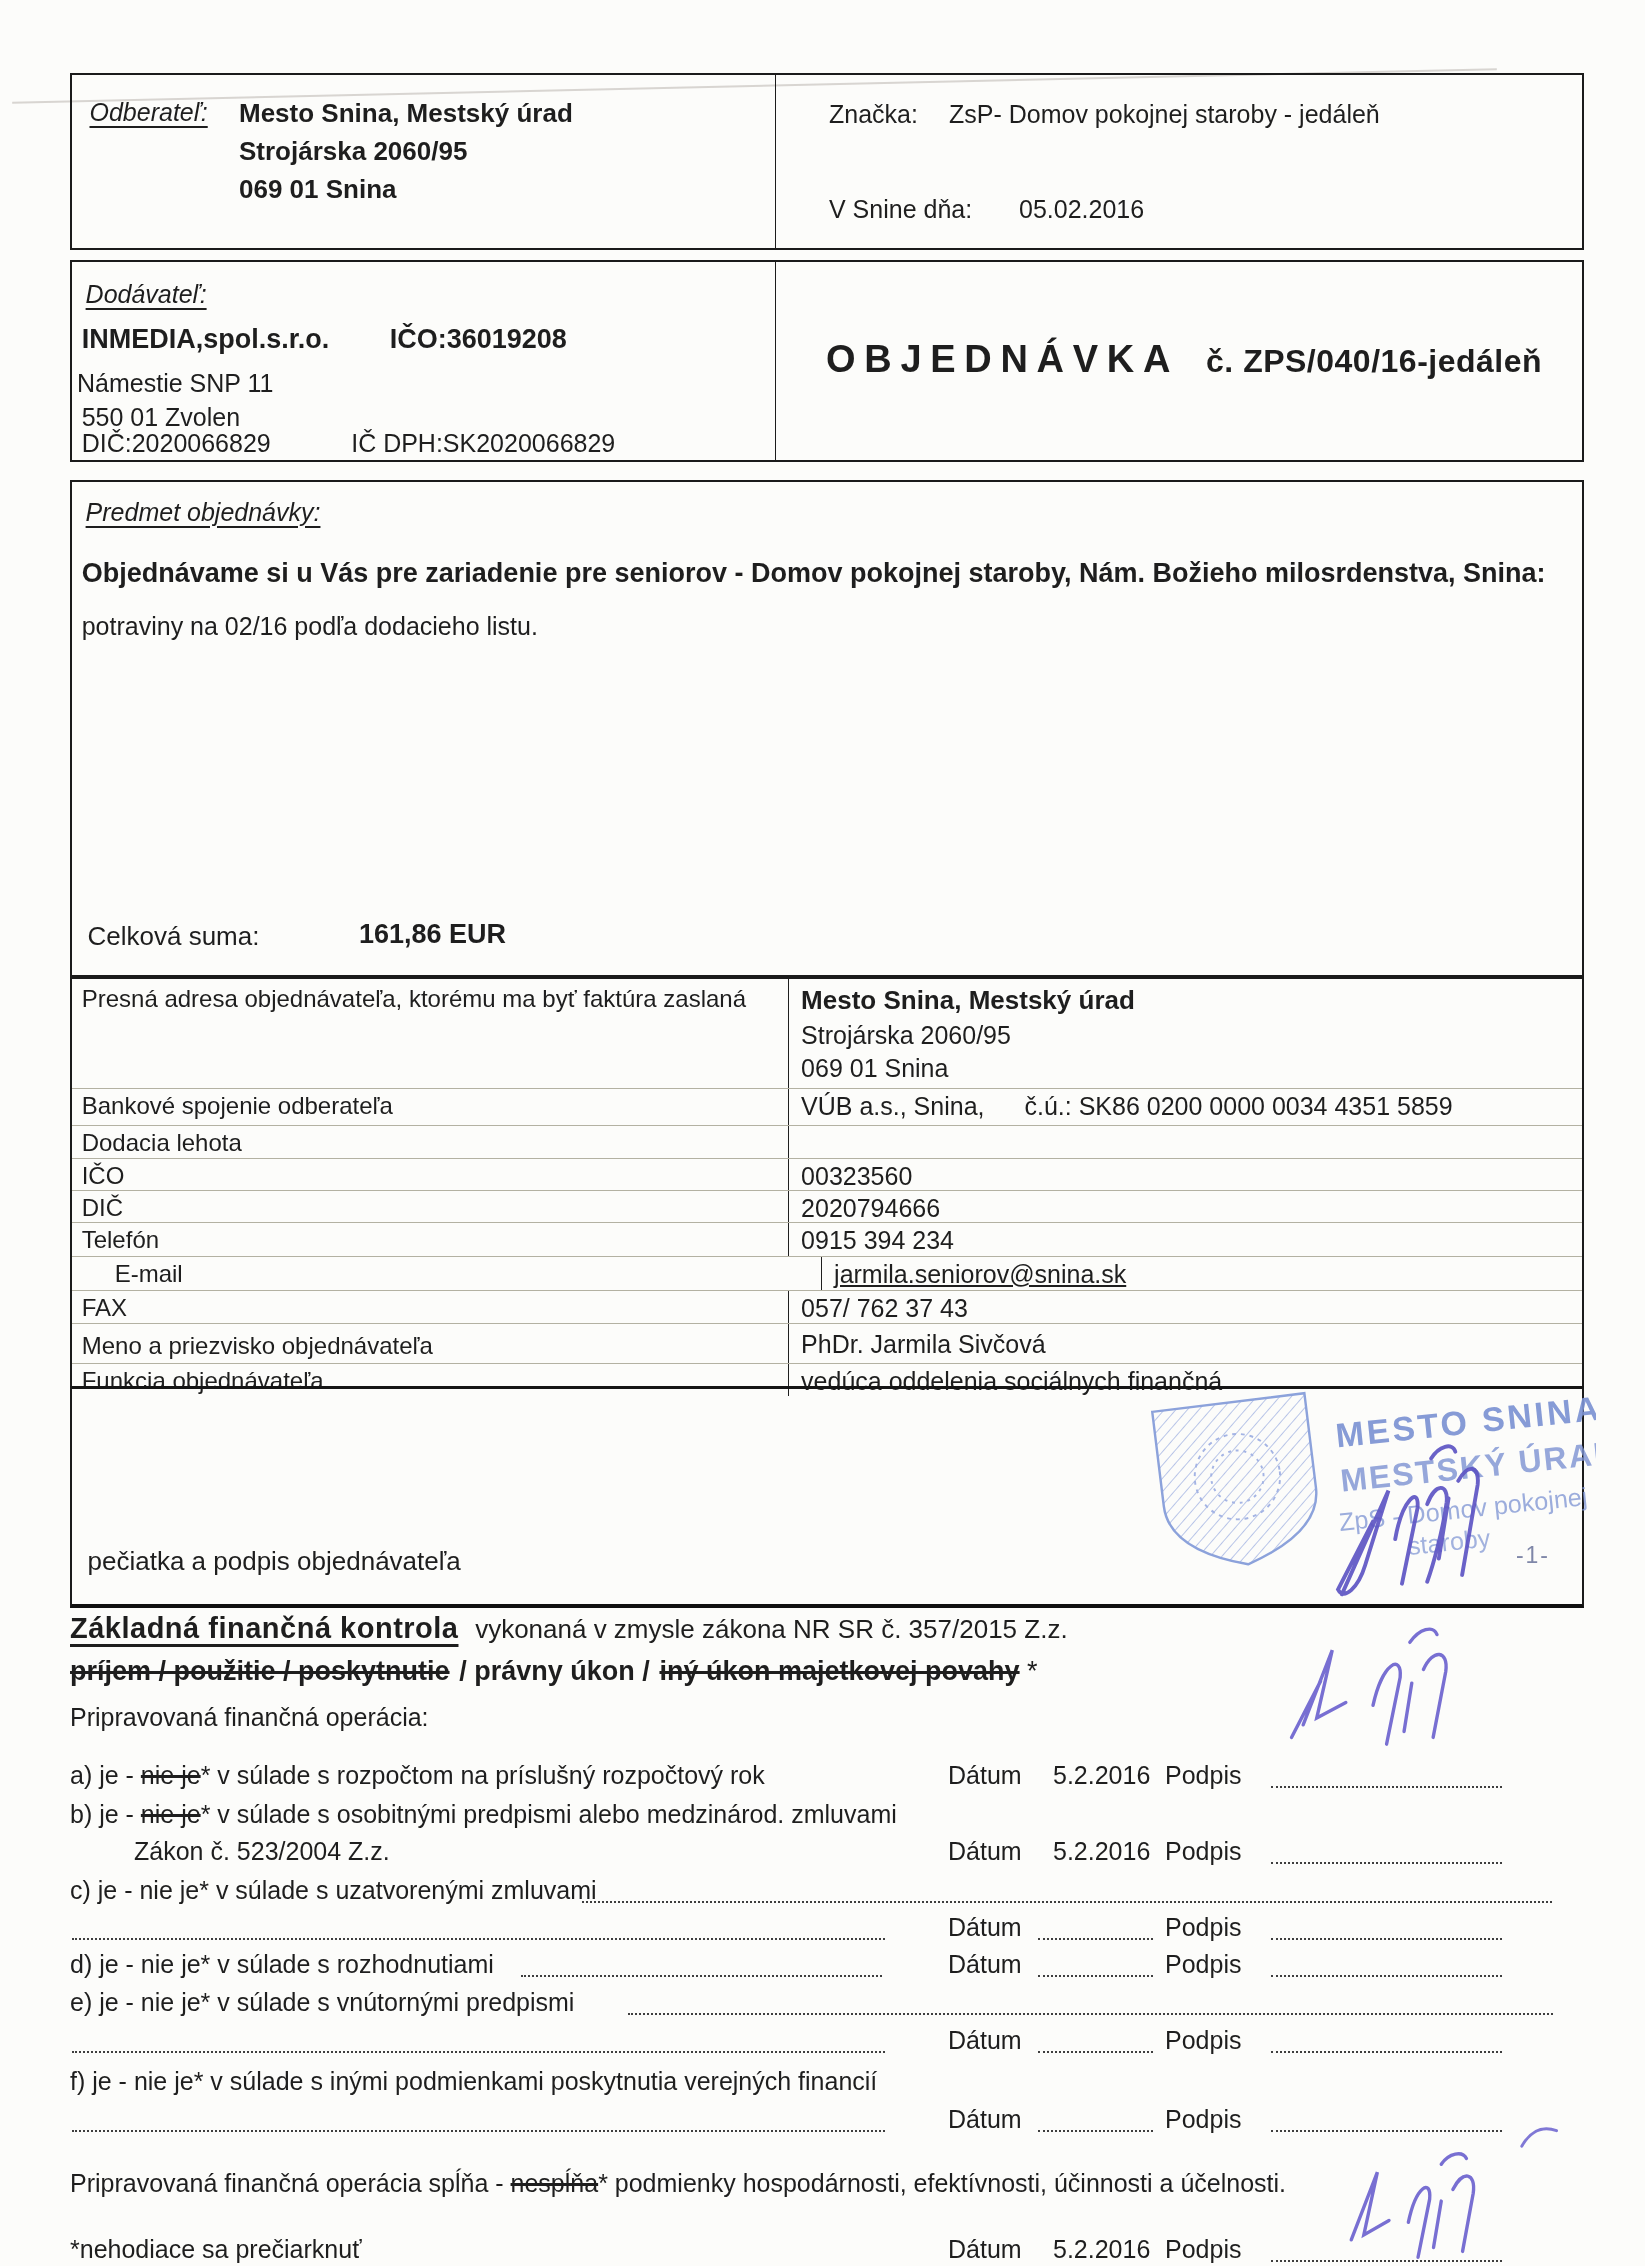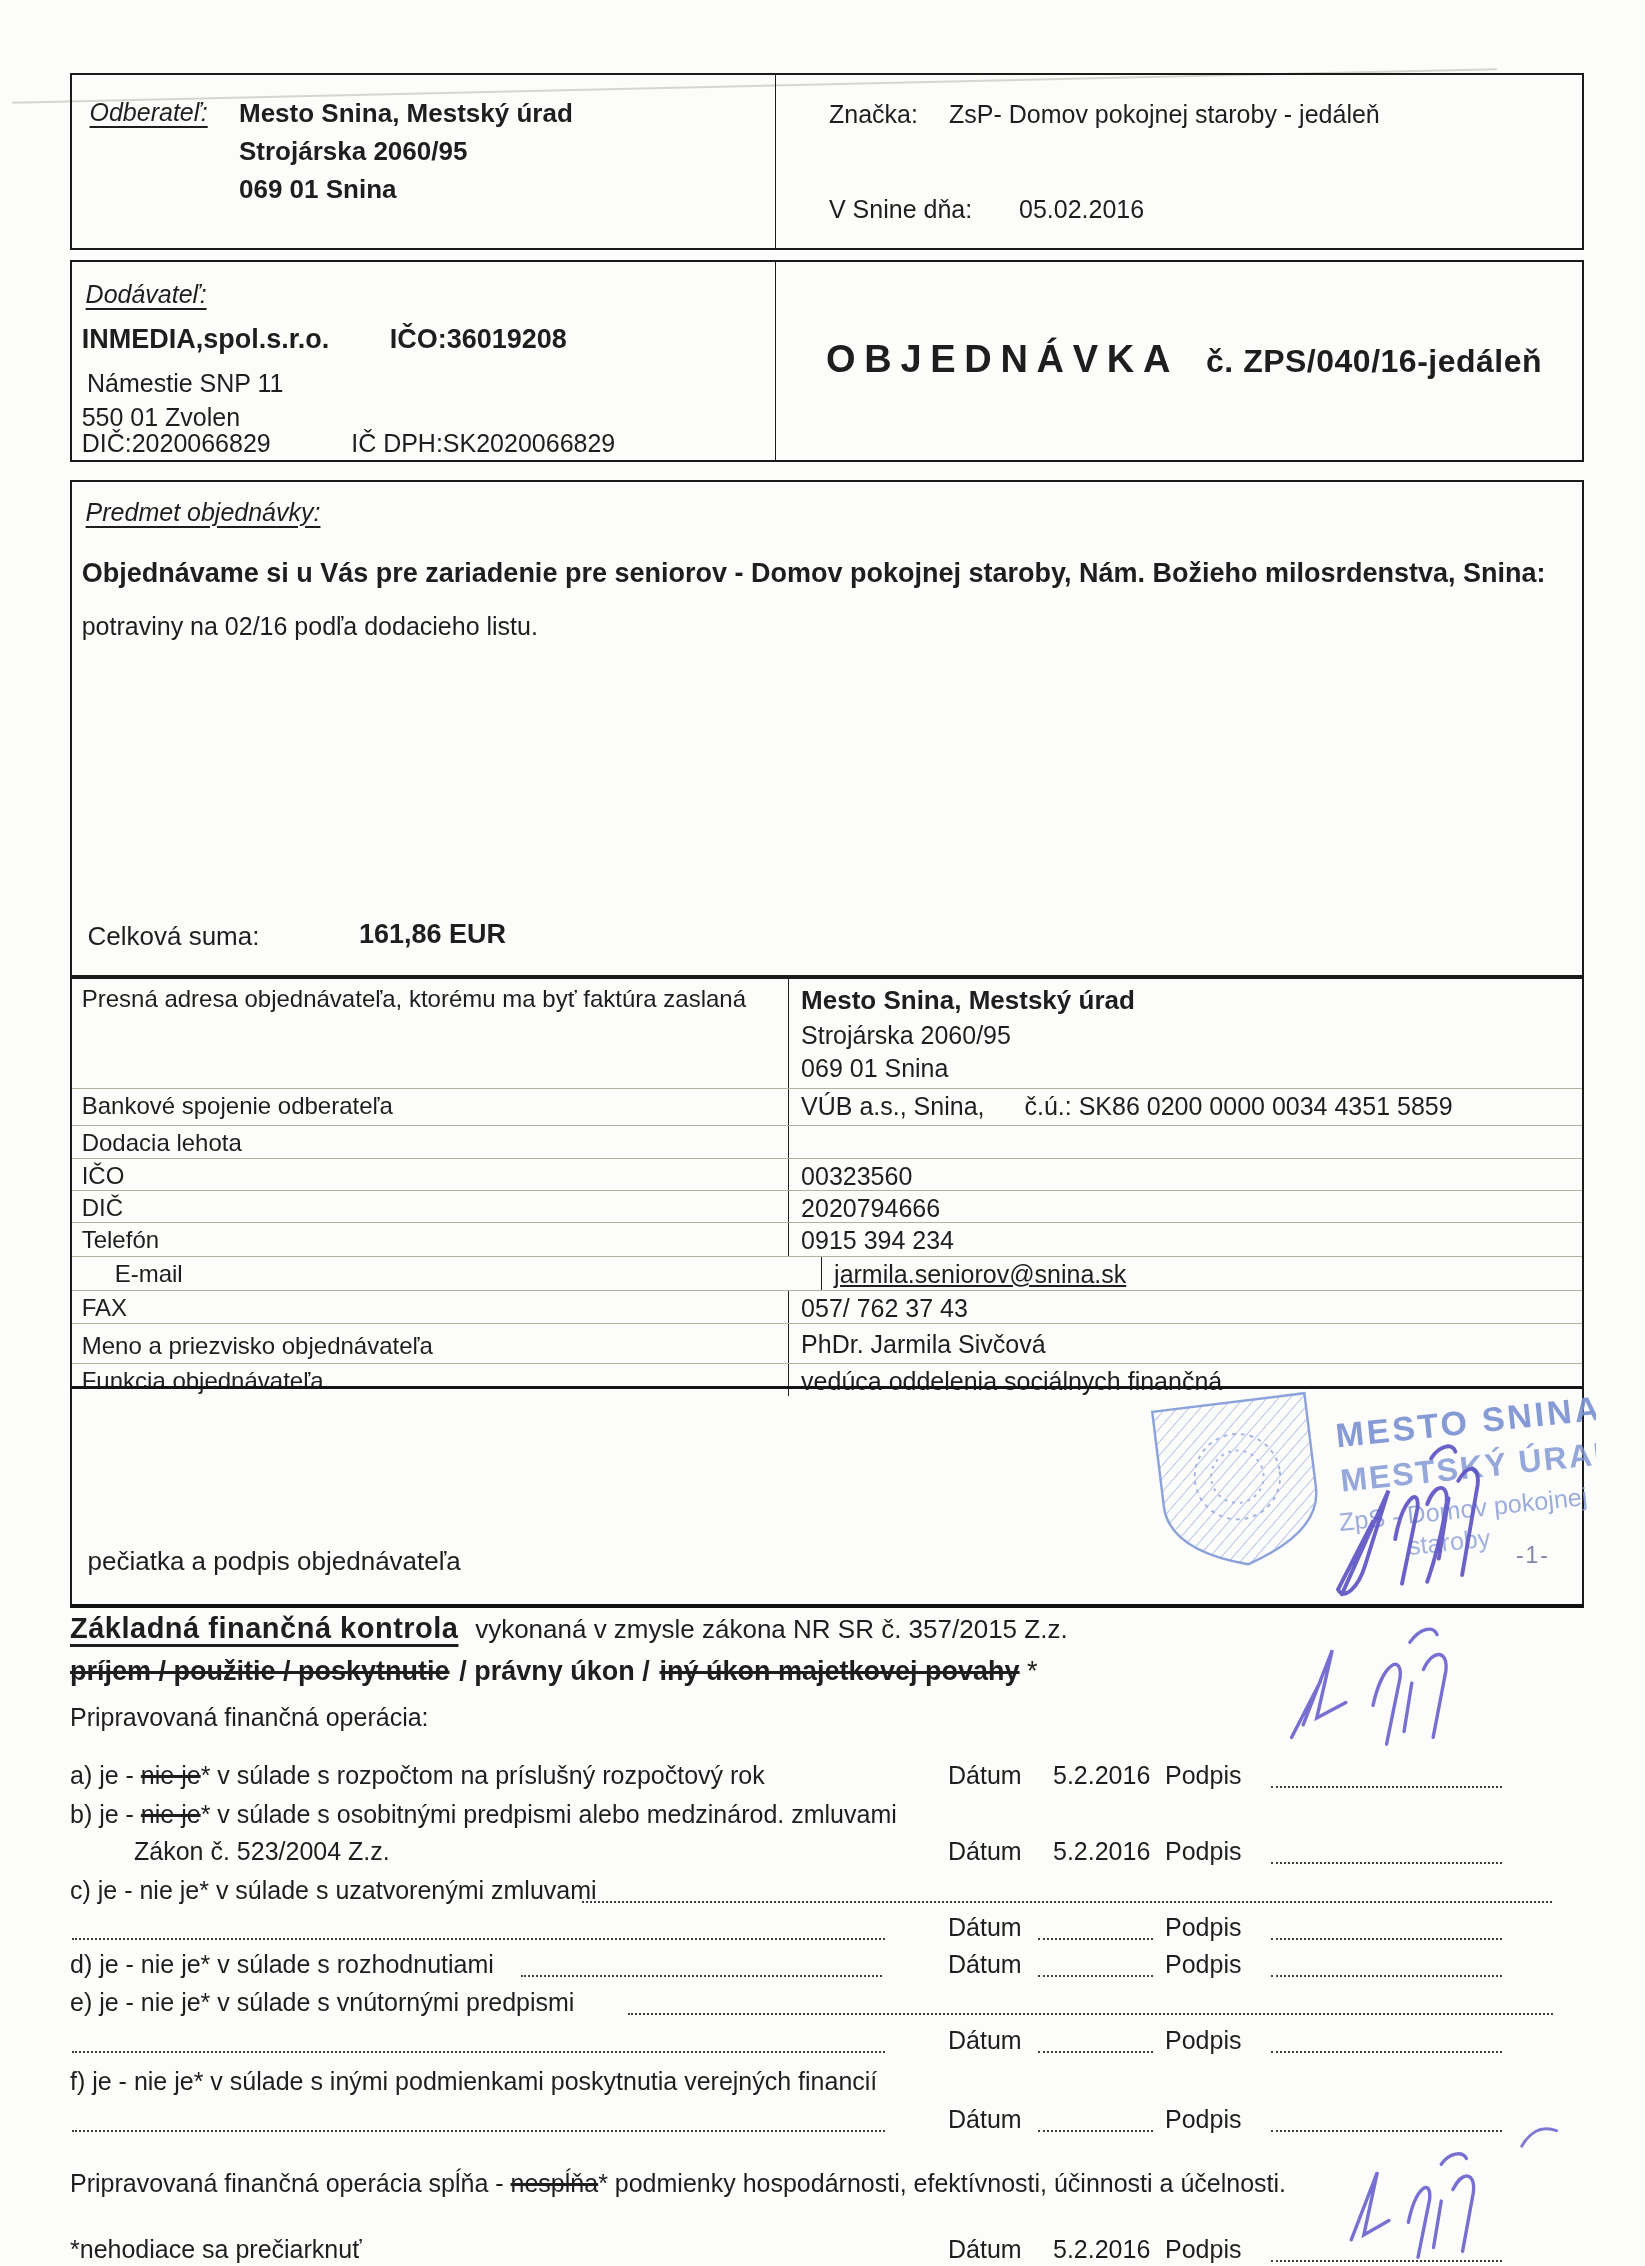--- a/index.html
+++ b/index.html
@@ -82,21 +82,21 @@
     </div>
   </div>
 
   <div class="box" style="left:70px;top:260px;width:1510px;height:198px;">
     <div class="cell-l">
       <div class="abs it-label" style="left:13.6px;top:17.5px;">Dodávateľ:</div>
       <div class="abs" style="left:9.7px;top:62px;white-space:nowrap;">
         <span class="b" style="font-size:27px;">INMEDIA,spol.s.r.o.</span>
         <span class="b" style="font-size:27px;margin-left:56px;">IČO:36019208</span>
       </div>
-      <div class="abs t26" style="left:15px;top:107px;">Námestie SNP 11</div>
+      <div class="abs t26" style="left:5px;top:107px;">Námestie SNP 11</div>
       <div class="abs t26" style="left:9.7px;top:141px;">550 01 Zvolen</div>
       <div class="abs" style="left:9.7px;top:167px;white-space:nowrap;">
         <span class="t26">DIČ:2020066829</span>
         <span class="t26" style="margin-left:76px;">IČ DPH:SK2020066829</span>
       </div>
     </div>
     <div class="cell-r">
       <div class="abs" style="left:50px;top:76px;white-space:nowrap;">
         <span class="order-title">OBJEDNÁVKA</span><span class="order-no">č. ZPS/040/16-jedáleň</span>
       </div>

